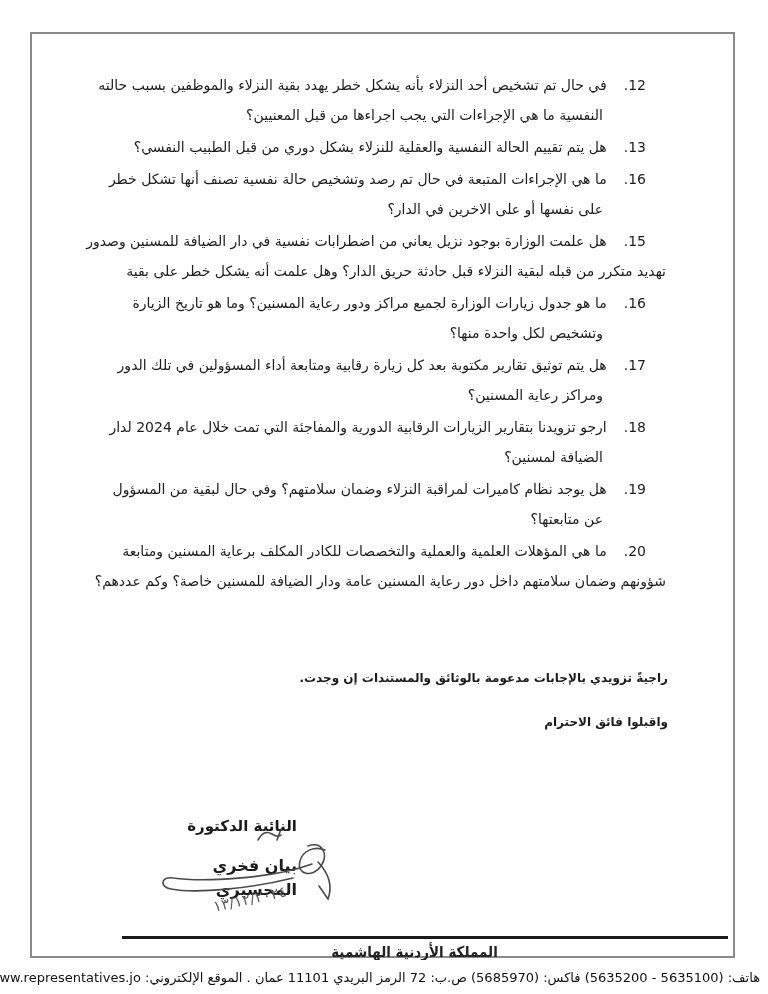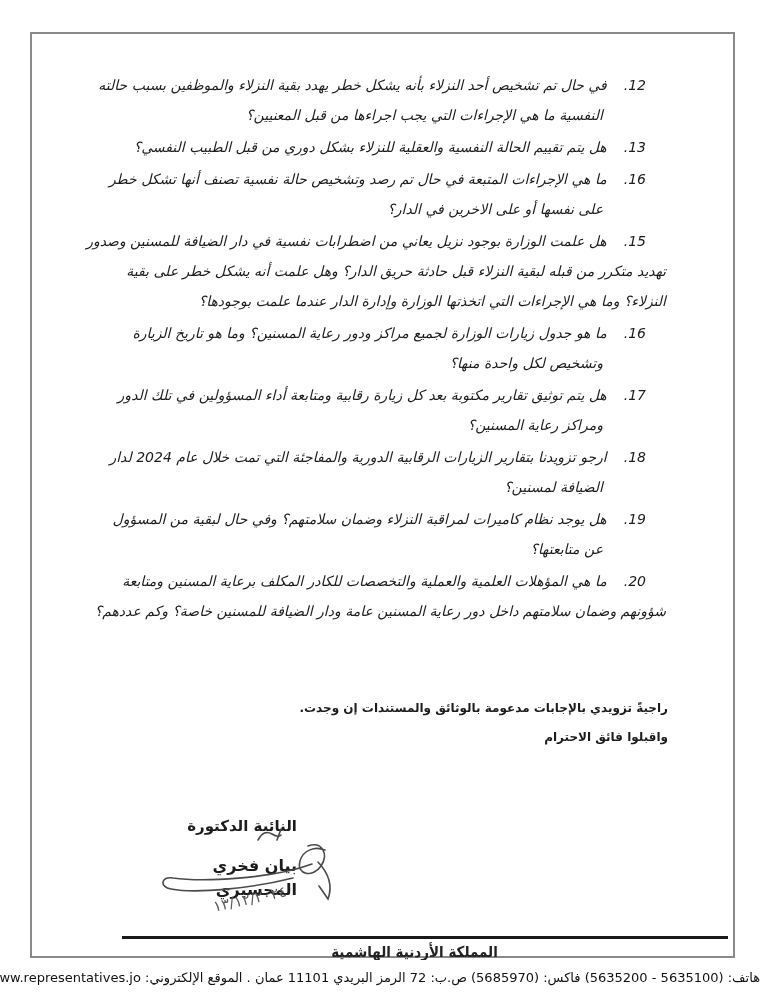--- a/index.html
+++ b/index.html
@@ -1,26 +1,26 @@
 <!DOCTYPE html>
 <html lang="ar"><head>
 <meta charset="utf-8">
 <style>
   html,body{margin:0;padding:0;background:#ffffff;}
   body{width:768px;height:994px;position:relative;font-family:"DejaVu Sans",sans-serif;color:#1c1c1c;}
   .sheet{position:absolute;left:30px;top:32px;width:705px;height:926px;border:2px solid #8a8a8a;box-sizing:border-box;background:#fff;}
   .content{direction:rtl;padding:36px 65px 0 78px;font-size:14px;}
   .q{margin-bottom:2px;}
-  .line{line-height:30px;text-align:right;white-space:nowrap;font-style:italic;}
+  .line{line-height:30px;text-align:right;white-space:nowrap;}
   .line.first{padding-right:22px;}
   .line.cont{padding-right:65px;}
   .line.wide{padding-right:2px;}
   .num{margin-left:17px;}
   .closing{direction:rtl;margin-top:68px;text-align:right;font-weight:bold;font-size:12px;line-height:28px;}
-  .closing .c2{margin-top:1px;}
+  .closing .c2{margin-top:16px;}
   .sig-block{position:absolute;left:97px;top:780px;width:168px;text-align:right;direction:rtl;font-weight:bold;}
   .sig-title{font-size:15px;line-height:24px;}
   .sig-name{font-size:16px;line-height:24px;margin-top:16px;position:relative;z-index:2;}
   .sig-svg{position:absolute;left:108px;top:788px;z-index:3;}
   .sig-date{position:absolute;left:138px;top:856px;width:160px;direction:rtl;color:#5a5a5a;font-size:15px;letter-spacing:1px;transform:rotate(-12deg);z-index:3;text-align:center;}
   .footer-rule{position:absolute;left:90px;top:902px;width:606px;height:3px;background:#1a1a1a;}
   .emblem{position:absolute;left:30px;top:909px;width:705px;text-align:center;direction:rtl;font-weight:bold;font-size:13.5px;transform:scaleY(1.12);color:#222;}
   .contact{position:absolute;left:40px;top:936px;width:688px;text-align:center;direction:rtl;font-size:13px;color:#111;white-space:nowrap;}
 </style>
 </head>
@@ -39,21 +39,20 @@
     </div>
 
     <div class="q">
       <div class="line first"><span class="num">16.</span><span>ما هي الإجراءات المتبعة في حال تم رصد وتشخيص حالة نفسية تصنف أنها تشكل خطر</span></div>
       <div class="line cont">على نفسها أو على الاخرين في الدار؟</div>
     </div>
 
     <div class="q">
       <div class="line first"><span class="num">15.</span><span>هل علمت الوزارة بوجود نزيل يعاني من اضطرابات نفسية في دار الضيافة للمسنين وصدور</span></div>
       <div class="line wide">تهديد متكرر من قبله لبقية النزلاء قبل حادثة حريق الدار؟ وهل علمت أنه يشكل خطر على بقية</div>
-      <div class="line wide">النزلاء؟ وما هي الإجراءات التي اتخذتها الوزارة وإدارة الدار عندما علمت بوجودها؟</div>
     </div>
 
     <div class="q">
       <div class="line first"><span class="num">16.</span><span>ما هو جدول زيارات الوزارة لجميع مراكز ودور رعاية المسنين؟ وما هو تاريخ الزيارة</span></div>
       <div class="line cont">وتشخيص لكل واحدة منها؟</div>
     </div>
 
     <div class="q">
       <div class="line first"><span class="num">17.</span><span>هل يتم توثيق تقارير مكتوبة بعد كل زيارة رقابية ومتابعة أداء المسؤولين في تلك الدور</span></div>
       <div class="line cont">ومراكز رعاية المسنين؟</div>

